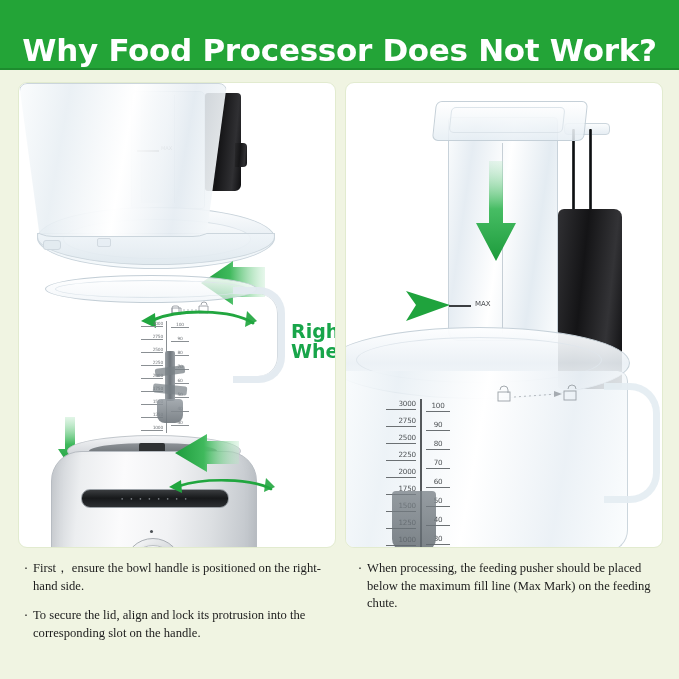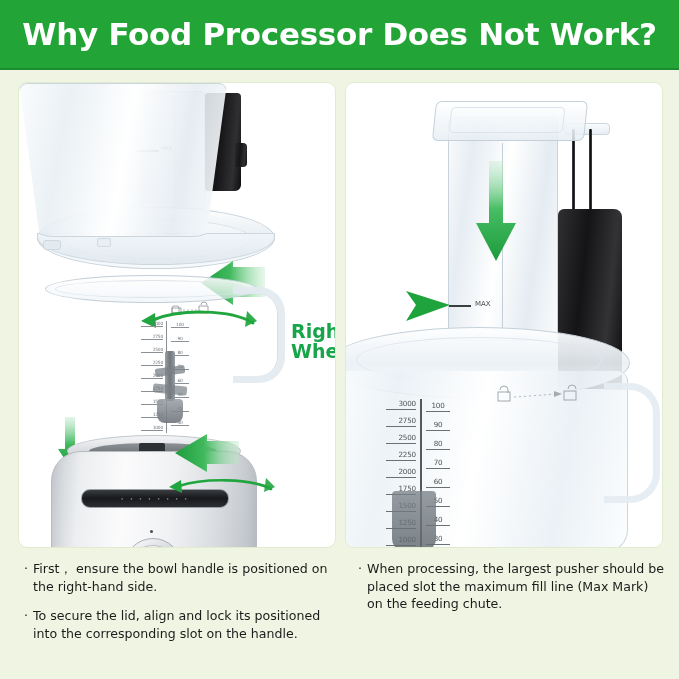--- a/index.html
+++ b/index.html
@@ -17,21 +17,21 @@
 
   
   .header-banner {
     position: absolute;
     left: 0;
     top: 0;
     width: 679px;
     height: 70px;
     background: #23a437;
     display: flex;
-    align-items: center;
+    align-items: flex-end;
     justify-content: center;
     box-sizing: border-box;
     border-bottom: 2px solid #1d8c2e;
   }
   .header-title {
     color: #ffffff;
     font-size: 31px;
     font-weight: bold;
     letter-spacing: -0.3px;
     font-family: "DejaVu Sans", "Liberation Sans", sans-serif;
@@ -412,21 +412,21 @@
     line-height: 17.5px;
     color: #1c1c1c;
   }
   .caption-left  { left: 24px;  top: 560px; width: 306px; }
   .caption-right { left: 358px; top: 560px; width: 308px; }
   .bullet-item { display: flex; margin-bottom: 12px; }
   .bullet-item:last-child { margin-bottom: 0; }
   .bullet-dot {
     flex: 0 0 auto; width: 9px; color: #1c1c1c; font-size: 12.6px; line-height: 17.5px;
   }
-  .bullet-text { flex: 1 1 auto; }
+  .bullet-text { flex: 1 1 auto; font-family: Liberation Serif, serif; }
 </style>
 </head>
 <body>
 
 <div class="header-banner">
   <div class="header-title">Why Food Processor Does Not Work?</div>
 </div>
 
 <div class="panels">
 
@@ -620,22 +620,22 @@
   </div>
 </div>
 
 <div class="caption caption-left">
   <div class="bullet-item">
     <span class="bullet-dot">·</span>
     <span class="bullet-text">First， ensure the bowl handle is positioned on the right-hand side.</span>
   </div>
   <div class="bullet-item">
     <span class="bullet-dot">·</span>
-    <span class="bullet-text">To secure the lid, align and lock its positioned into the corresponding slot on the handle.</span>
+    <span class="bullet-text">To secure the lid, align and lock its protrusion into the corresponding slot on the handle.</span>
   </div>
 </div>
 
 <div class="caption caption-right">
   <div class="bullet-item">
     <span class="bullet-dot">·</span>
-    <span class="bullet-text">When processing, the largest pusher should be placed slot the maximum fill line (Max Mark) on the feeding chute.</span>
+    <span class="bullet-text">When processing, the feeding pusher should be placed below the maximum fill line (Max Mark) on the feeding chute.</span>
   </div>
 </div>
 
 </body></html>

